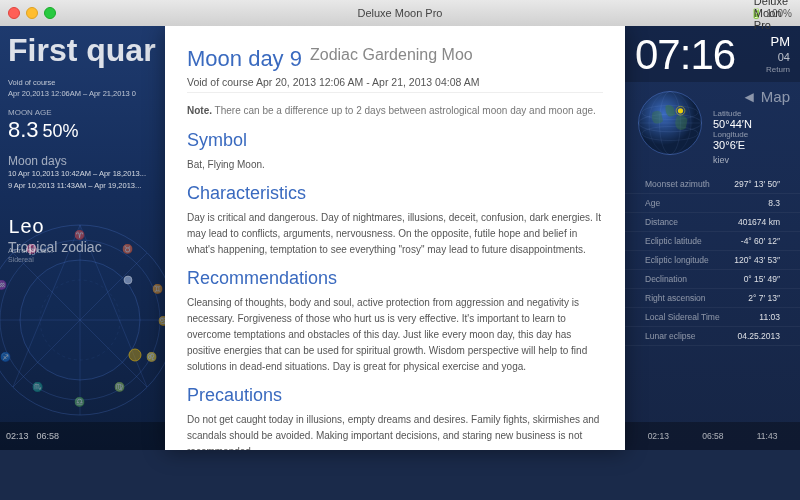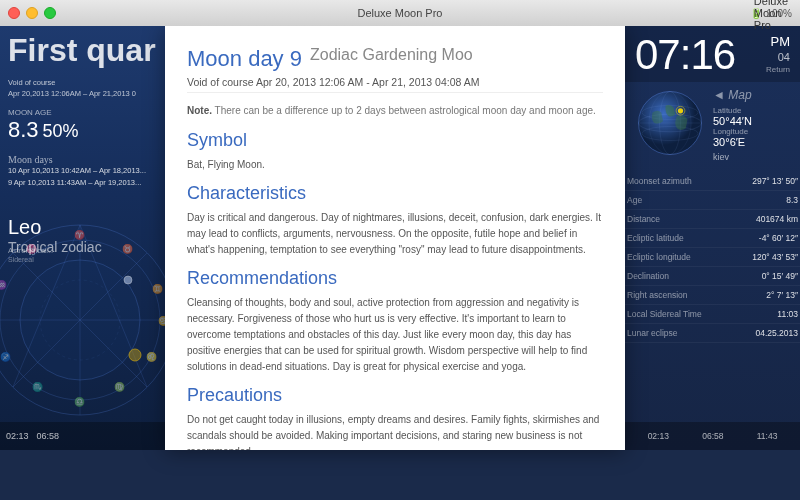--- a/index.html
+++ b/index.html
@@ -113,40 +113,40 @@
       color: white;
     }
 
     .moon-days-section {
       position: absolute;
       top: 128px;
       left: 8px;
       z-index: 2;
     }
     .moon-days-label {
-      font-size: 10px;
+      font-size: 12px;
       color: rgba(255,255,255,0.6);
-      font-family: Liberation Serif, serif;
     }
     .moon-day-row {
       font-size: 7.5px;
       color: rgba(255,255,255,0.8);
       line-height: 1.6;
     }
 
     .zodiac-section {
       position: absolute;
       top: 190px;
       left: 8px;
       z-index: 2;
     }
     .zodiac-sign {
       font-size: 20px;
       color: white;
       font-weight: 300;
+      font-family: Liberation Mono, monospace;
     }
     .zodiac-label {
       font-size: 14px;
       color: rgba(255,255,255,0.6);
     }
 
     
     .zodiac-wheel {
       position: absolute;
       bottom: 30px;
@@ -301,24 +301,24 @@
       flex-shrink: 0;
     }
     .globe-container svg {
       width: 100%;
       height: 100%;
     }
     .map-info {
       flex: 1;
     }
     .map-label {
-      font-size: 12px;
+      font-size: 15px;
       color: rgba(255,255,255,0.5);
+      text-align: right;
       margin-bottom: 4px;
-      font-style: italic;
     }
     .map-coord-label {
       font-size: 8px;
       color: rgba(255,255,255,0.5);
     }
     .map-coord-value {
       font-size: 11px;
       color: white;
       font-weight: 300;
     }
@@ -329,21 +329,21 @@
     }
 
     
     .data-table {
       padding: 4px 0;
       flex: 1;
     }
     .data-row {
       display: flex;
       justify-content: space-between;
-      padding: 4px 2px;
+      padding: 4px 20px;
       border-bottom: 1px solid rgba(255,255,255,0.05);
     }
     .data-row-label {
       font-size: 8.5px;
       color: rgba(255,255,255,0.5);
     }
     .data-row-value {
       font-size: 8.5px;
       color: rgba(255,255,255,0.85);
       text-align: right;

